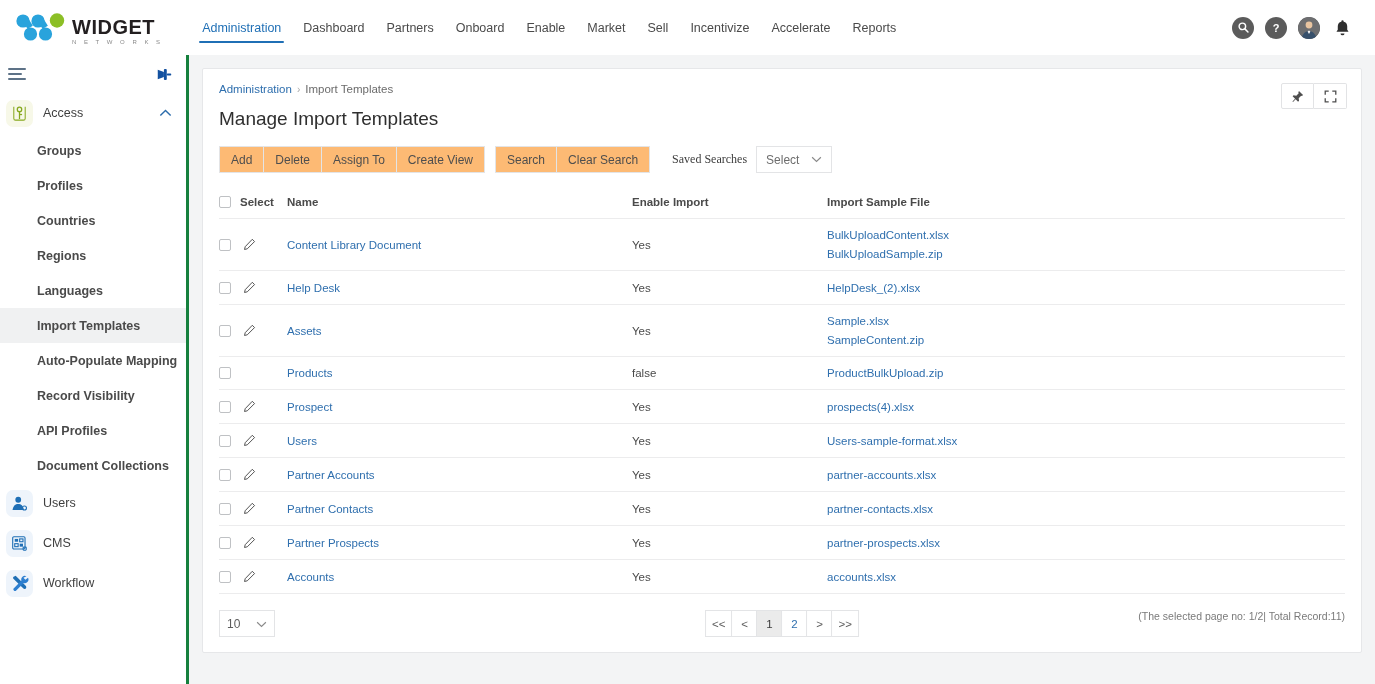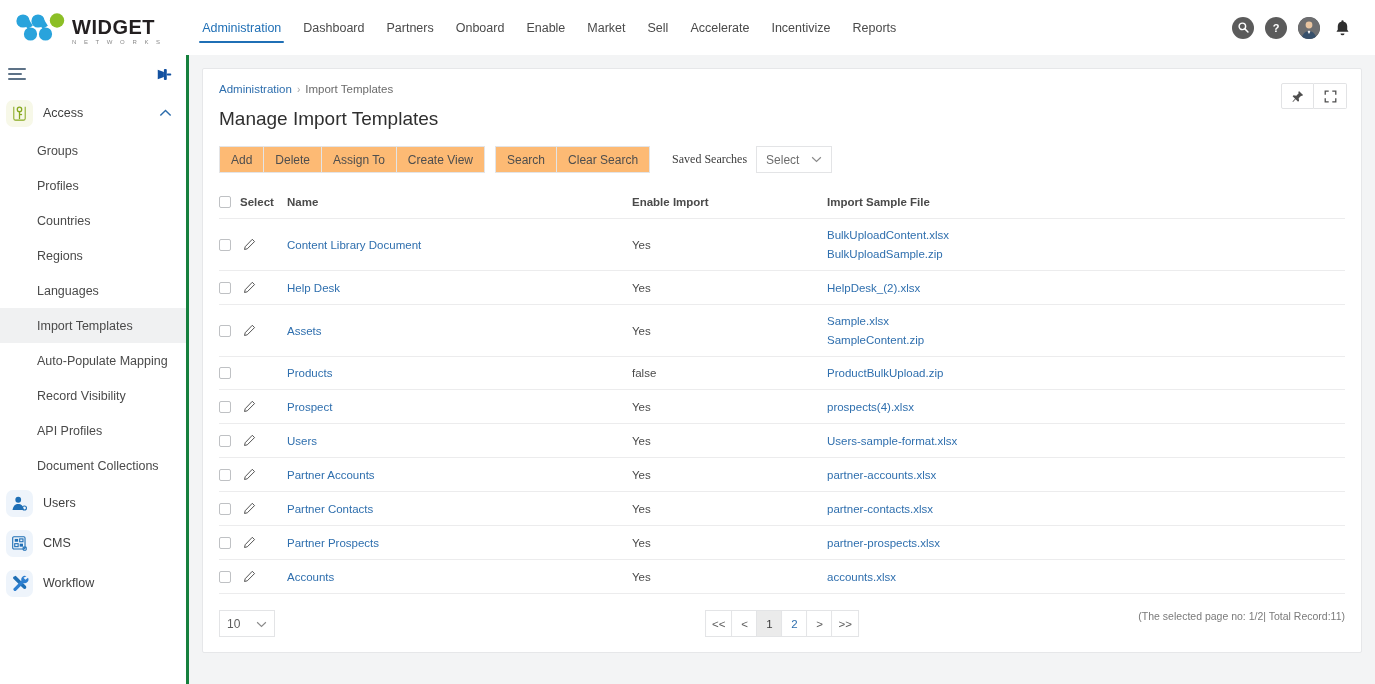--- a/index.html
+++ b/index.html
@@ -56,21 +56,21 @@
 
   .sb-group { display: flex; align-items: center; height: 40px; padding: 0 14px 0 6px; position: relative; }
   .sb-group .sb-icon {
     width: 27px; height: 27px; border-radius: 7px; display: flex;
     align-items: center; justify-content: center; flex: 0 0 27px;
   }
   .sb-icon.green { background: #f7f8e8; color: #86a81d; }
   .sb-icon.blue  { background: #eef4fb; color: #1f6fb5; }
   .sb-group .sb-label { font-size: 12.5px; color: #3f3f3f; margin-left: 10px; }
   .sb-group .chev { margin-left: auto; color: #2c6cab; font-size: 11px; line-height: 1; }
-  .sb-sub { font-size: 12.5px; color: #4a4a4a; height: 35px; display: flex; align-items: center; padding-left: 37px; cursor: pointer; }
+  .sb-sub { font-size: 12.5px; color: #4a4a4a; height: 35px; display: flex; align-items: center; padding-left: 37px; cursor: pointer; font-weight: bold; }
   .sb-sub.active { background: #f0f1f2; }
 
   
   .main { flex: 1; padding: 13px 13px 0 13px; height: 629px; overflow: hidden; }
   .card {
     background: #ffffff; border: 1px solid #e6e7e9; border-radius: 2px;
     height: 585px; position: relative;
   }
   .crumb-row { padding: 14px 16px 0 16px; position: relative; }
   .crumb { font-size: 11.5px; color: #6b6b6b; }
@@ -173,22 +173,22 @@
   </div>
 
   <nav class="topnav">
       <a href="#" class="active">Administration</a>
       <a href="#">Dashboard</a>
       <a href="#">Partners</a>
       <a href="#">Onboard</a>
       <a href="#">Enable</a>
       <a href="#">Market</a>
       <a href="#">Sell</a>
+      <a href="#">Incentivize</a>
       <a href="#">Accelerate</a>
-      <a href="#">Incentivize</a>
       <a href="#">Reports</a>
     </nav>
 
   <div class="top-icons">
     <span class="circ-icon">
       <svg width="13" height="13" viewBox="0 0 16 16" fill="none" stroke="#fff" stroke-width="1.8">
         <circle cx="6.6" cy="6.6" r="4"></circle>
           <line x1="9.7" y1="9.7" x2="13.5" y2="13.5" stroke-linecap="round"></line>
       </svg>
     </span>

